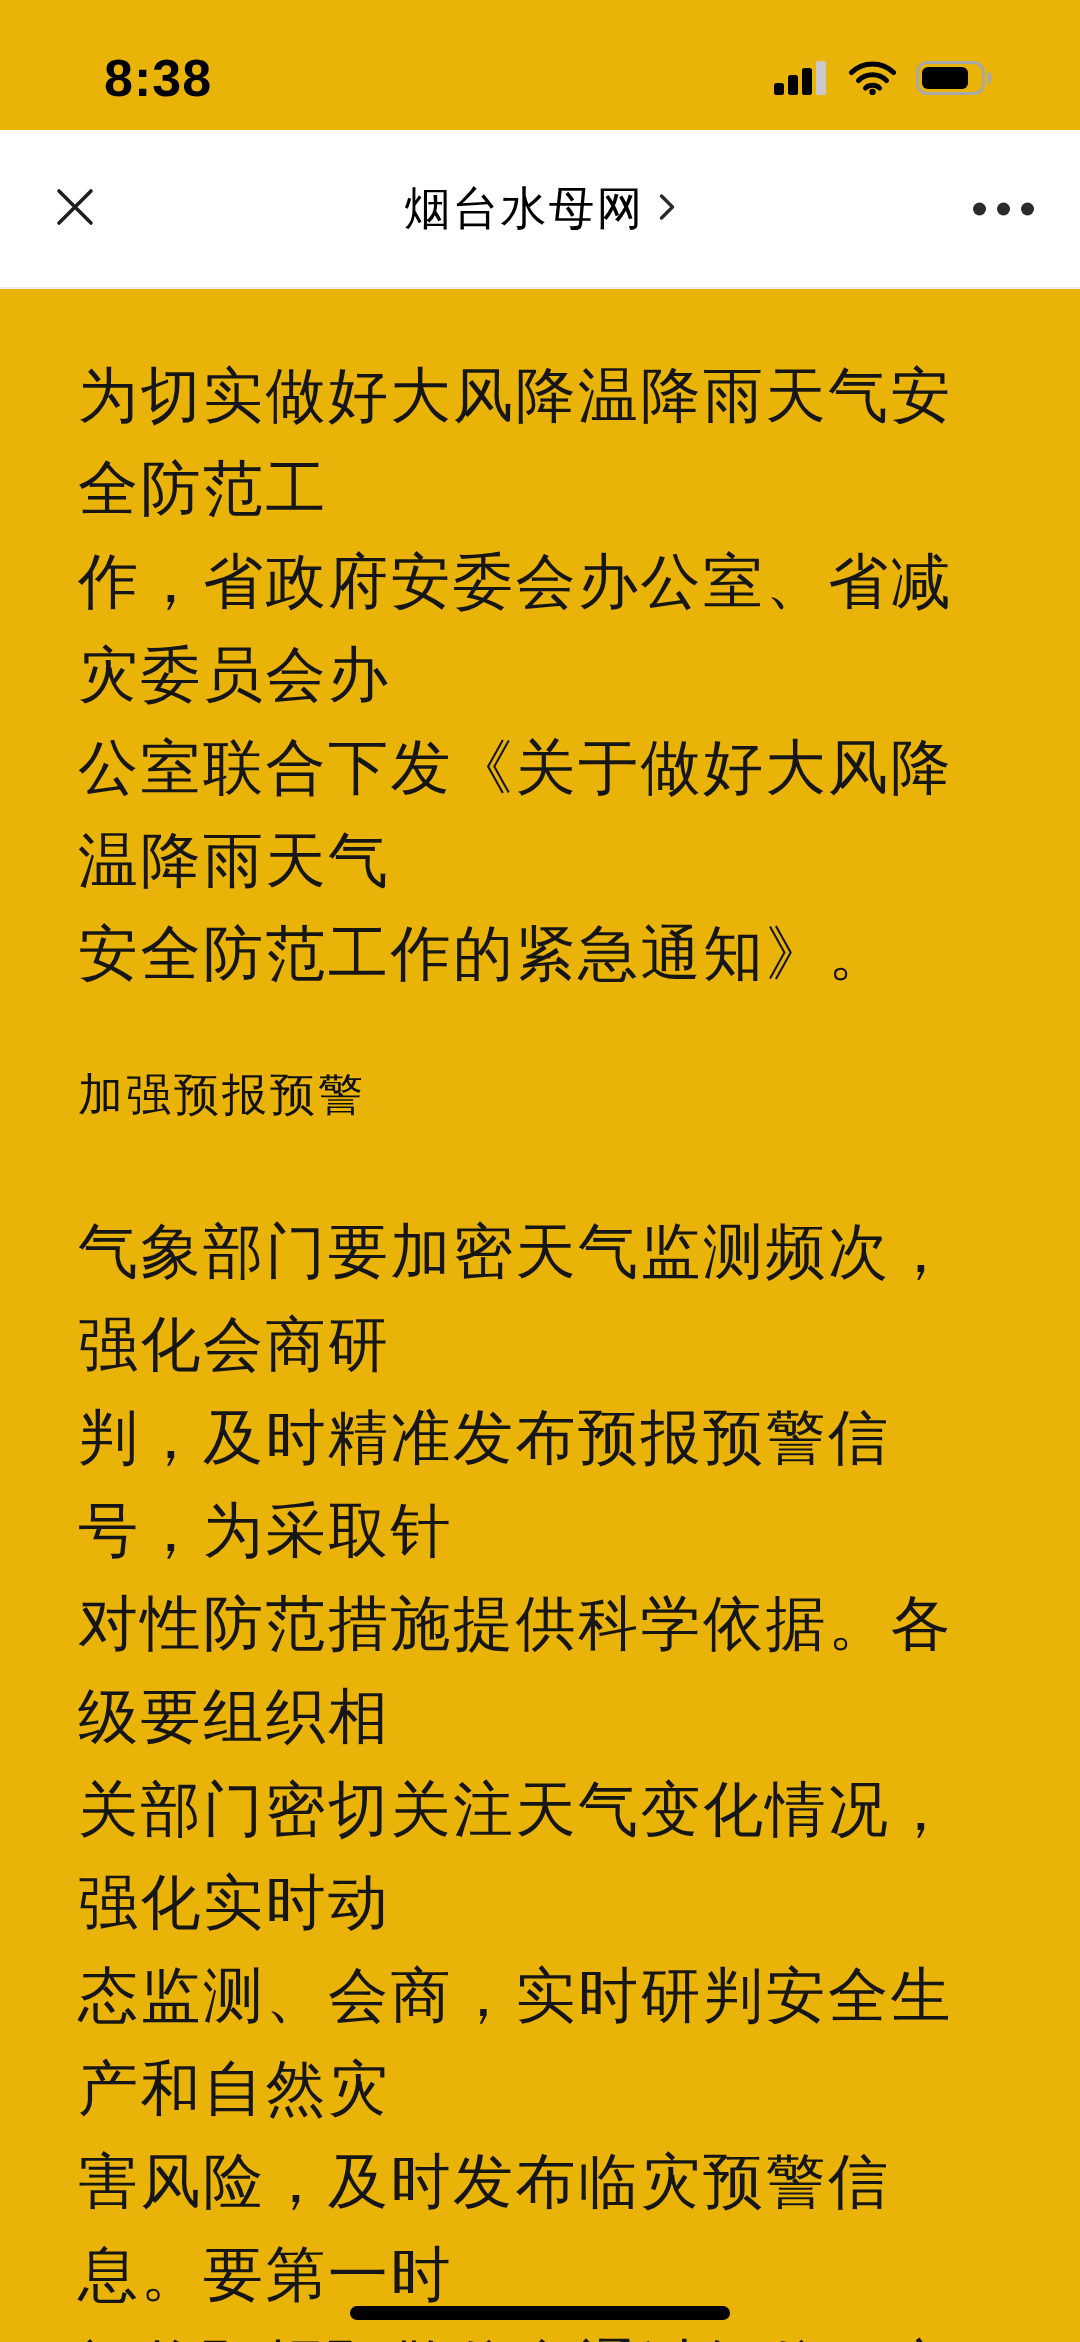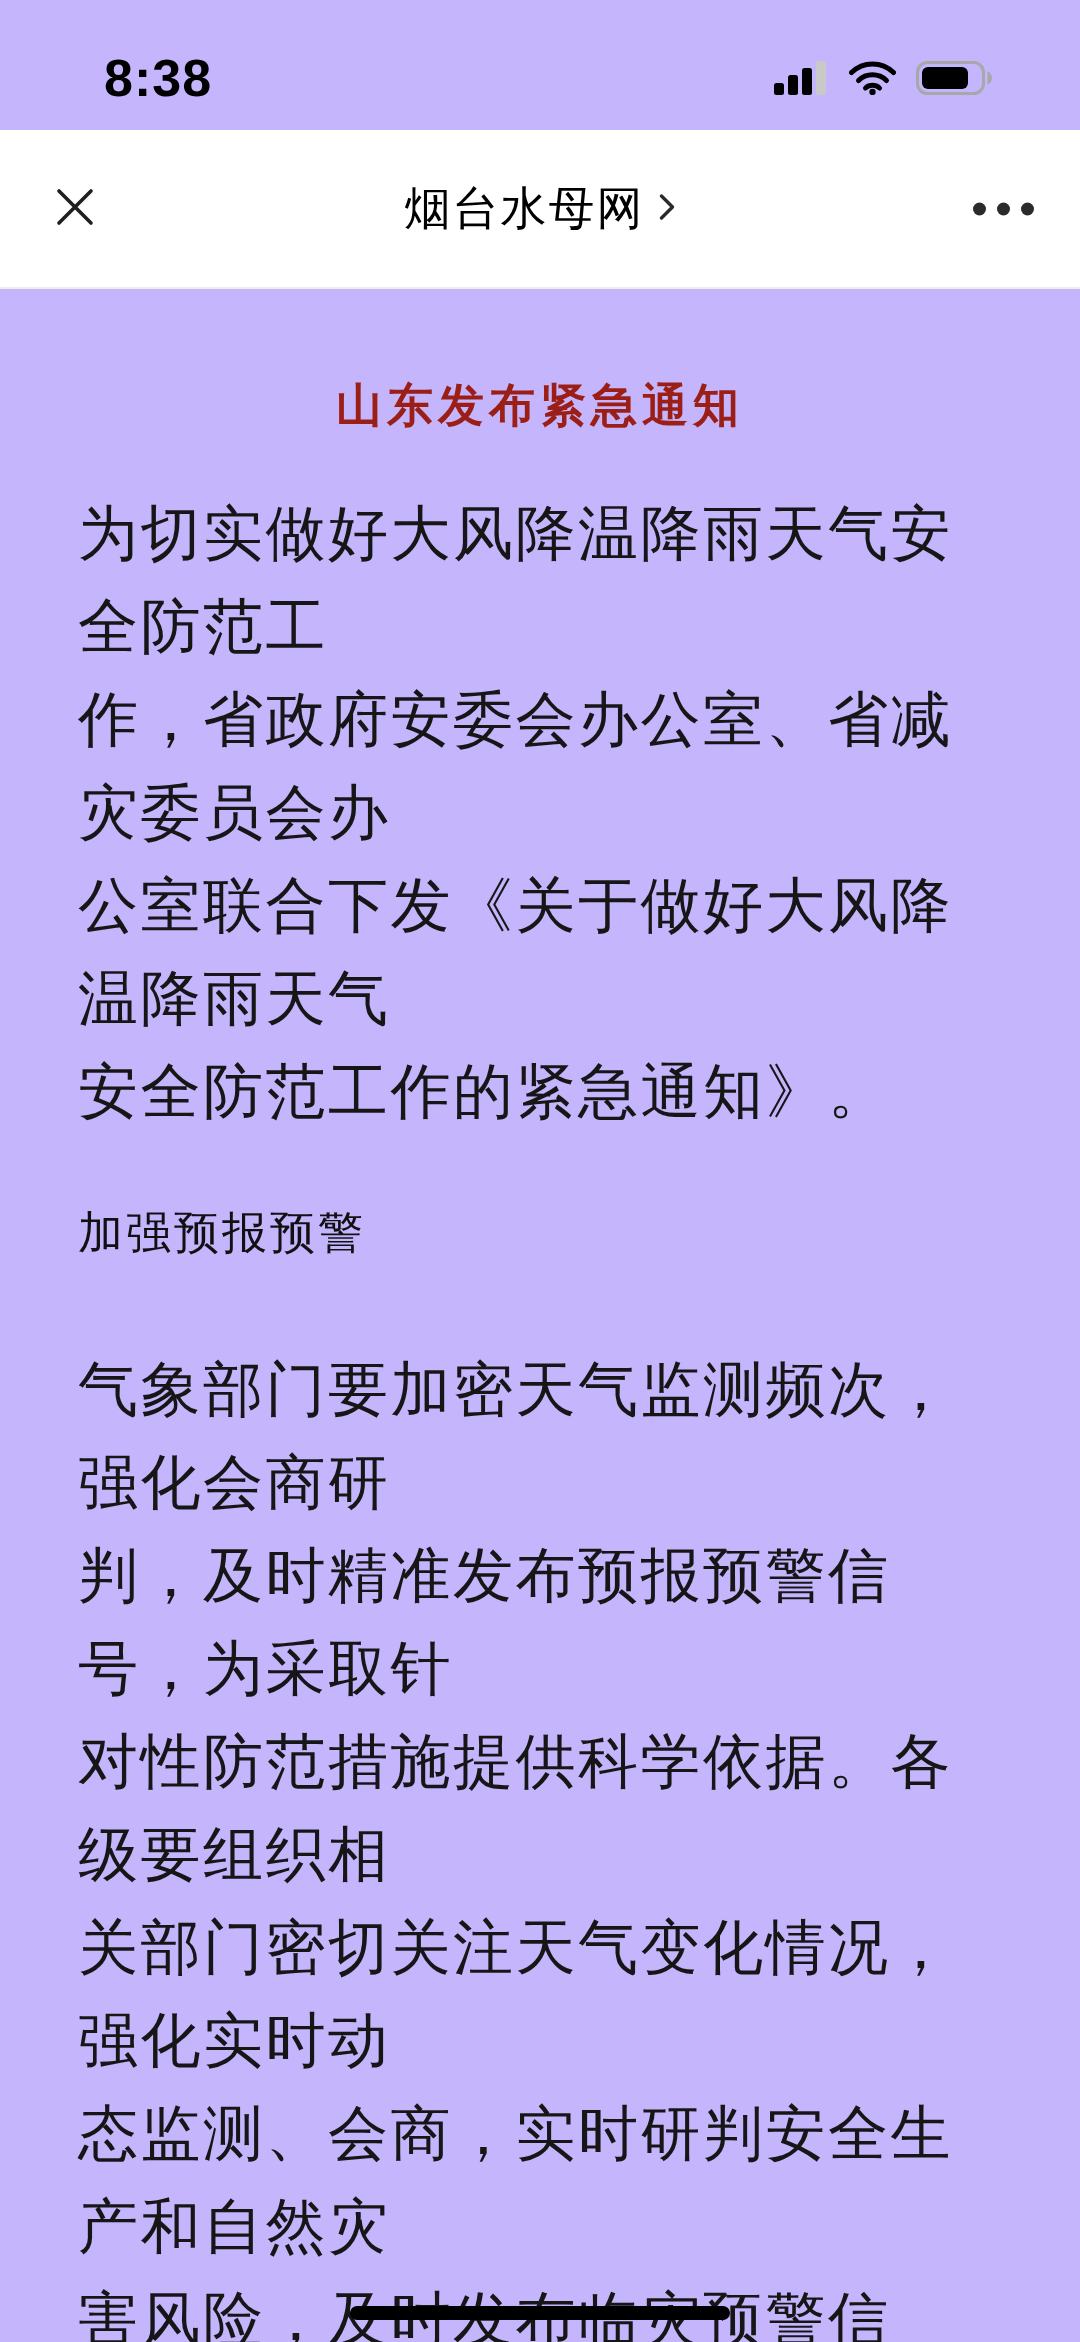--- a/index.html
+++ b/index.html
@@ -1,19 +1,19 @@
 <!DOCTYPE html>
 <html><head>
 <meta charset="utf-8">
 <style>
   html,body{margin:0;padding:0;background:#ffffff;}
   .screen{
     position:relative;
     width:1080px;height:2342px;
-    background:#c4b5fd;
+    background:#eab308;
     font-family:"Liberation Sans", sans-serif;
     color:#161616;
     overflow:hidden;
   }
   
   .status-bar{position:absolute;top:0;left:0;width:1080px;height:130px;}
   .status-time{
     position:absolute;left:104px;top:48px;
     font-size:52px;font-weight:600;letter-spacing:1px;color:#000;
   }
@@ -121,21 +121,20 @@
       <span style="display:flex;gap:11px;">
         <span class="dot"></span>
           <span class="dot"></span>
           <span class="dot"></span>
       </span>
     </button>
   </div>
 
   <div class="article">
     <div class="article-title">
-      <div class="t-line">山东发布紧急通知</div>
     </div>
 
     <p class="para">为切实做好大风降温降雨天气安全防范工
 作，省政府安委会办公室、省减灾委员会办
 公室联合下发《关于做好大风降温降雨天气
 安全防范工作的紧急通知》。</p>
 
     <h2 class="section-heading">加强预报预警</h2>
 
     <p class="para body-para">气象部门要加密天气监测频次，强化会商研

